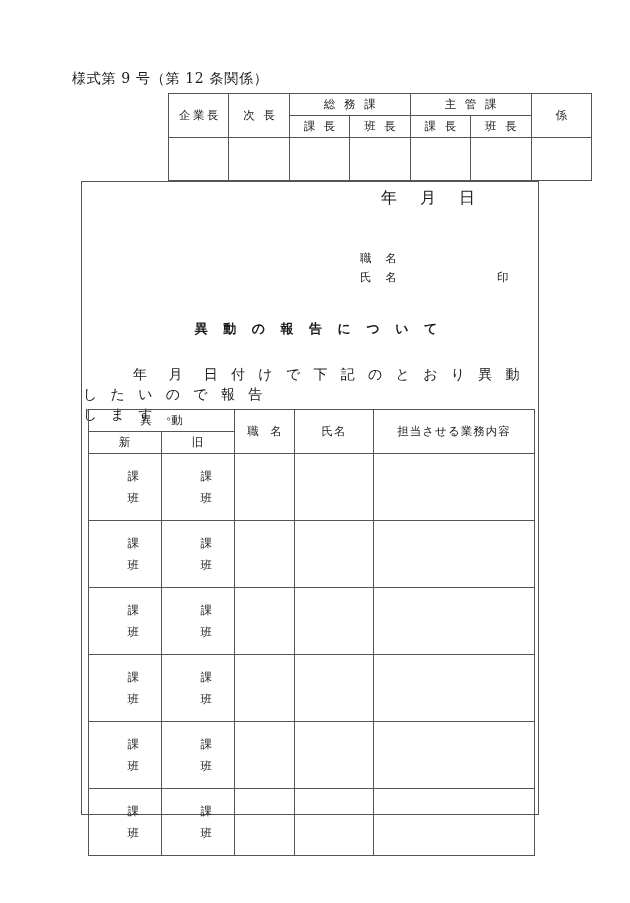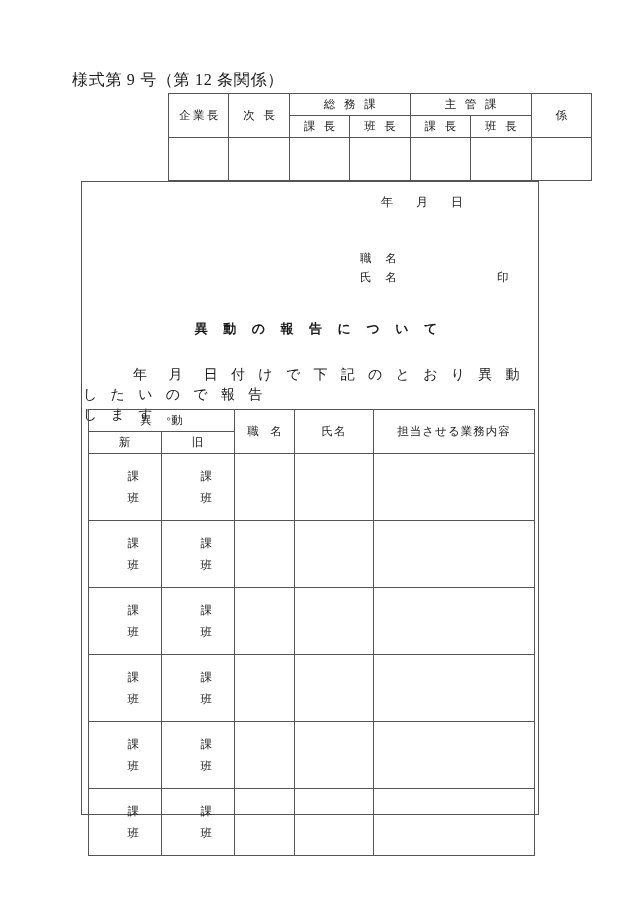--- a/index.html
+++ b/index.html
@@ -14,24 +14,23 @@
     color: #1a1a1a;
     position: relative;
     overflow: hidden;
   }
 
   
   .form-no {
     position: absolute;
     left: 72px;
     top: 70px;
-    font-size: 16px;
+    font-size: 14px;
     letter-spacing: 0.7px;
     white-space: nowrap;
-    font-family: Liberation Serif, serif;
   }
 
   
   .approval-table {
     position: absolute;
     left: 168px;
     top: 93px;
     width: 424px;
     border-collapse: collapse;
     table-layout: fixed;
@@ -57,22 +56,22 @@
     top: 181px;
     width: 458px;
     height: 634px;
     border: 1px solid #555;
     box-sizing: border-box;
   }
 
   .date-line {
     position: absolute;
     left: 299px;
-    top: 12px;
-    font-size: 12px;
+    top: 6px;
+    font-size: 16px;
     letter-spacing: 1px;
   }
   .date-line span { margin-right: 22px; }
   .date-line span:last-child { margin-right: 0; }
 
   .addressee {
     position: absolute;
     left: 12px;
     top: 44px;
     font-size: 12px;

